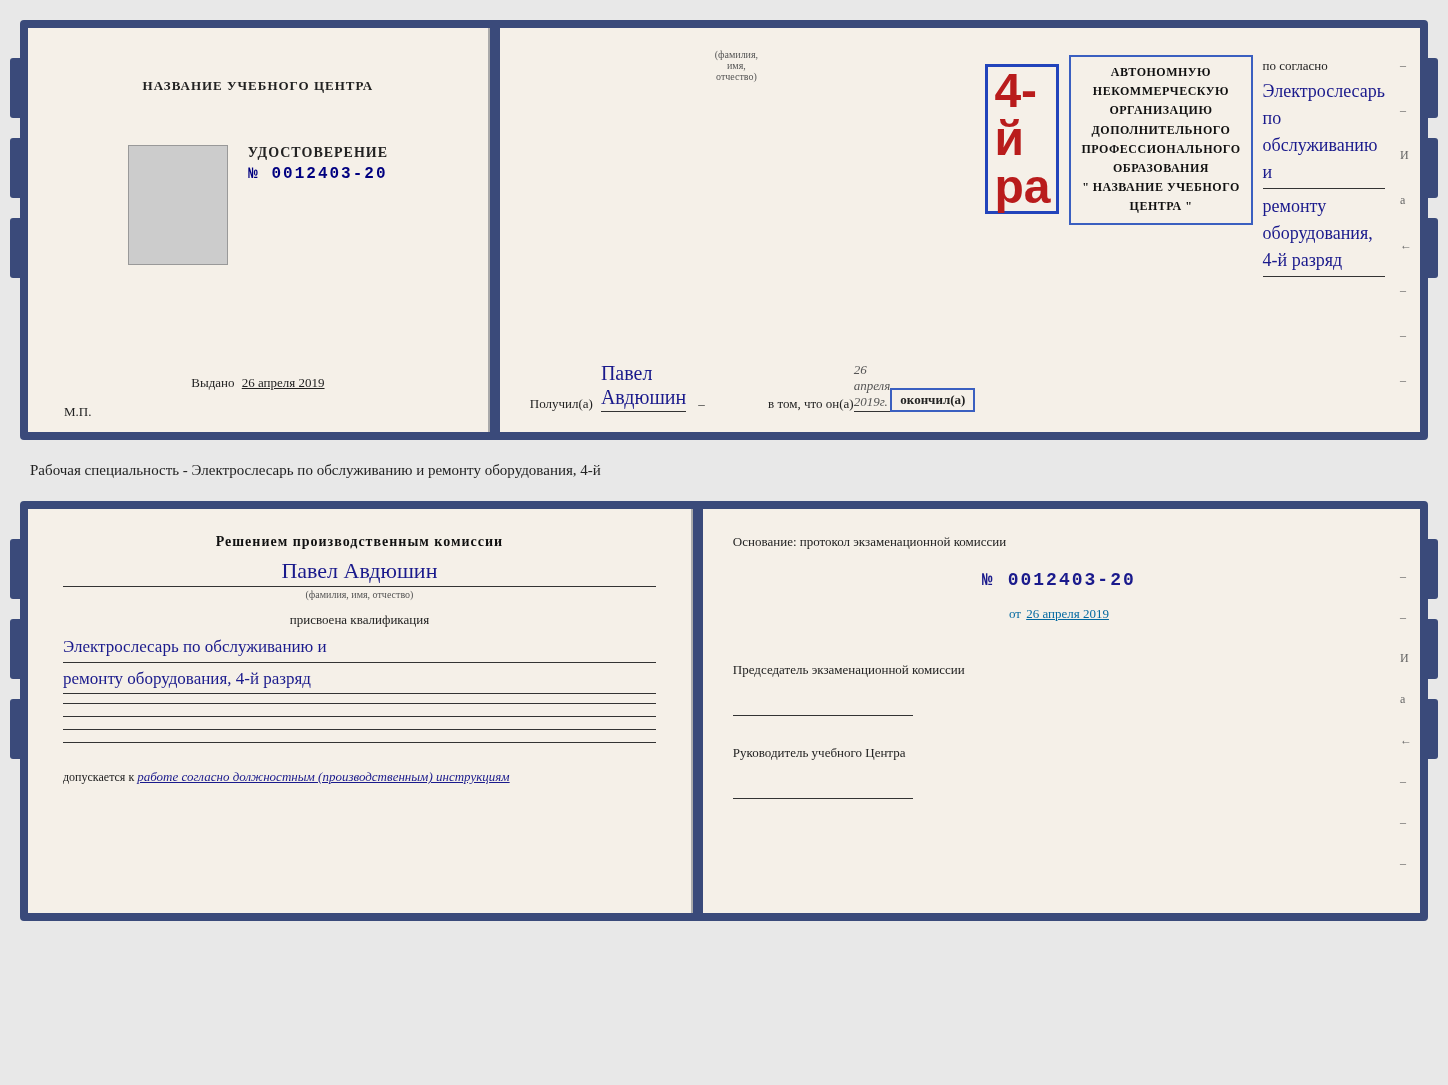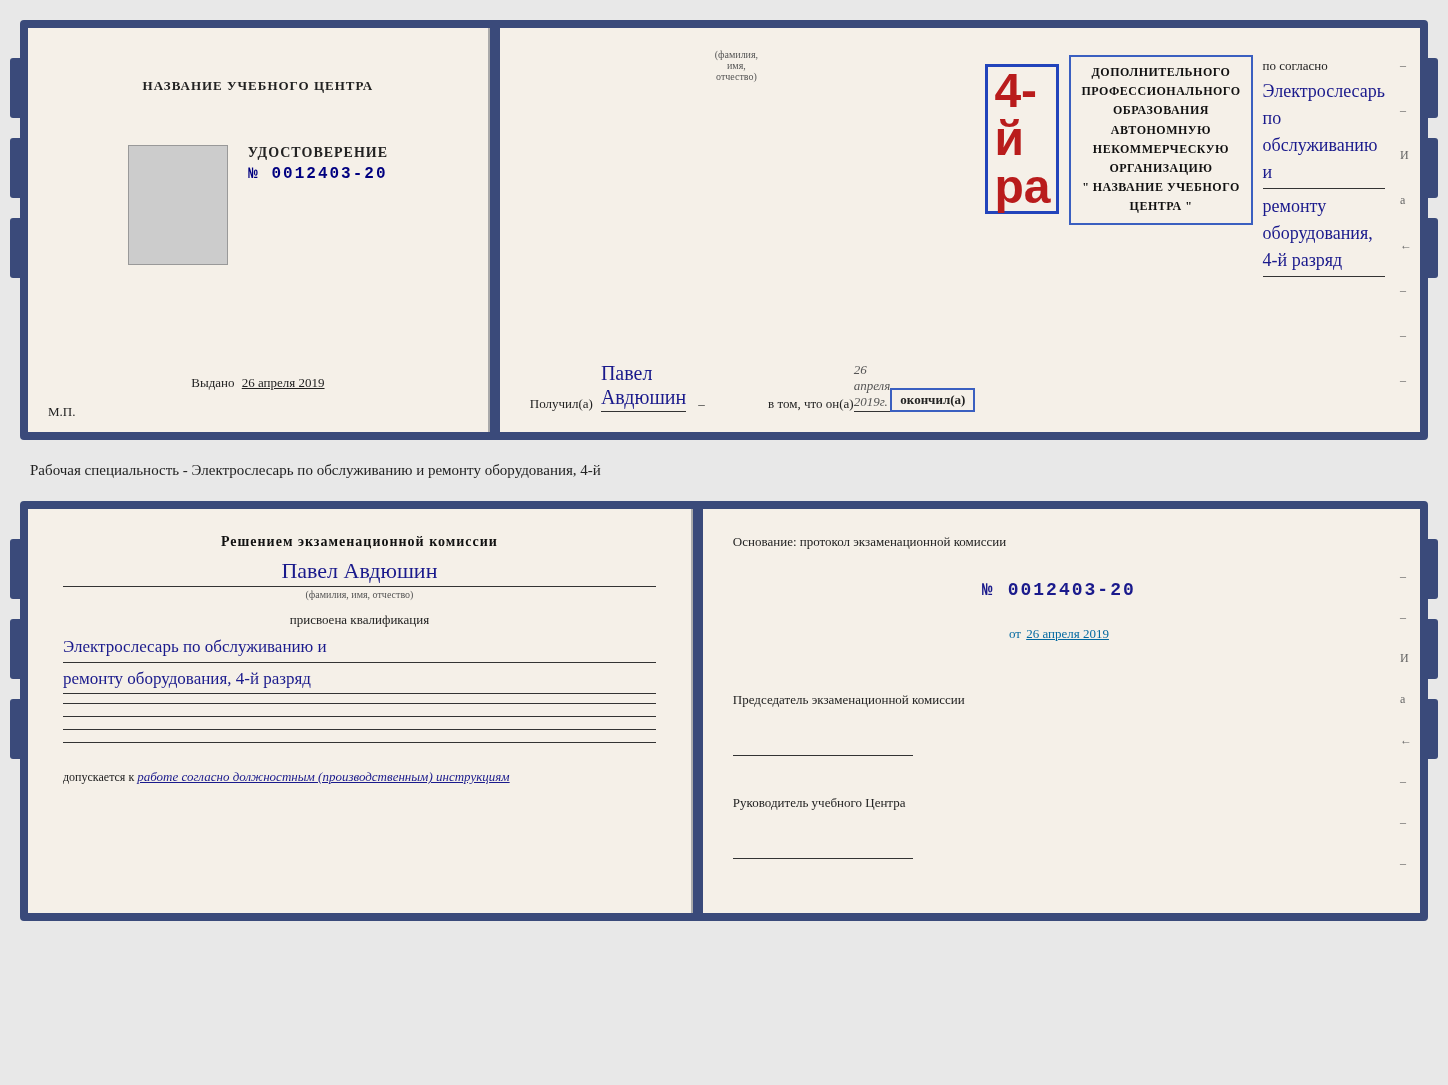--- a/index.html
+++ b/index.html
@@ -141,21 +141,21 @@
     .issued-line {
       font-size: 13px;
       color: #222;
       margin-top: 30px;
       text-align: center;
     }
 
     .mp-label {
       position: absolute;
       bottom: 12px;
-      left: 20px;
+      left: 36px;
       font-size: 13px;
       color: #222;
     }
 
     
     .recipient-line {
       display: flex;
       align-items: flex-end;
       gap: 8px;
       margin-top: 5px;
@@ -278,21 +278,21 @@
       display: flex;
       flex-direction: column;
       border-right: 2px solid #aaa;
     }
 
     .bottom-panel-right {
       flex: 1.1;
       padding: 25px 35px 25px 30px;
       display: flex;
       flex-direction: column;
-      gap: 22px;
+      gap: 12px;
       position: relative;
     }
 
     .decision-title {
       font-size: 14px;
       font-weight: bold;
       text-align: center;
       letter-spacing: 1px;
       color: #111;
       margin-bottom: 8px;
@@ -450,22 +450,22 @@
       <div class="vtom-line">
         <span class="label-text">в том, что он(а)</span>
         <span class="date-handwritten">26 апреля 2019г.</span>
         <span class="okonchil-box">окончил(а)</span>
       </div>
 
       <div class="stamp-overlay">
         <div style="display:flex; align-items:center; gap:10px;">
           <span class="grade-stamp-inline">4-й ра</span>
           <div class="stamp-border">
+            <div class="org-lines">АВТОНОМНУЮ НЕКОММЕРЧЕСКУЮ ОРГАНИЗАЦИЮ</div>
             <div class="org-lines">ДОПОЛНИТЕЛЬНОГО ПРОФЕССИОНАЛЬНОГО ОБРАЗОВАНИЯ</div>
-            <div class="org-lines">АВТОНОМНУЮ НЕКОММЕРЧЕСКУЮ ОРГАНИЗАЦИЮ</div>
             <div class="org-lines">" НАЗВАНИЕ УЧЕБНОГО ЦЕНТРА "</div>
           </div>
         </div>
       </div>
 
       <div class="profession-section">
         <div class="profession-label">по согласно</div>
         <span class="profession-handwritten">Электрослесарь по обслуживанию и</span>
         <span class="profession-handwritten">ремонту оборудования, 4-й разряд</span>
       </div>
@@ -495,21 +495,21 @@
 
   <div class="document-bottom">
 
     <div class="left-tabs">
       <div class="left-tab"></div>
       <div class="left-tab"></div>
       <div class="left-tab"></div>
     </div>
 
     <div class="bottom-panel-left">
-      <div class="decision-title">Решением экзаменационной комиссии</div>
+      <div class="decision-title">Решением производственным комиссии</div>
       <div class="person-name-hw">Павел Авдюшин</div>
       <div class="person-subtitle">(фамилия, имя, отчество)</div>
 
       <div class="assigned-label">присвоена квалификация</div>
 
       <div class="profession-hw-bottom">Электрослесарь по обслуживанию и</div>
       <div class="profession-hw-bottom">ремонту оборудования, 4-й разряд</div>
 
       <div class="sig-line"></div>
       <div class="sig-line"></div>

